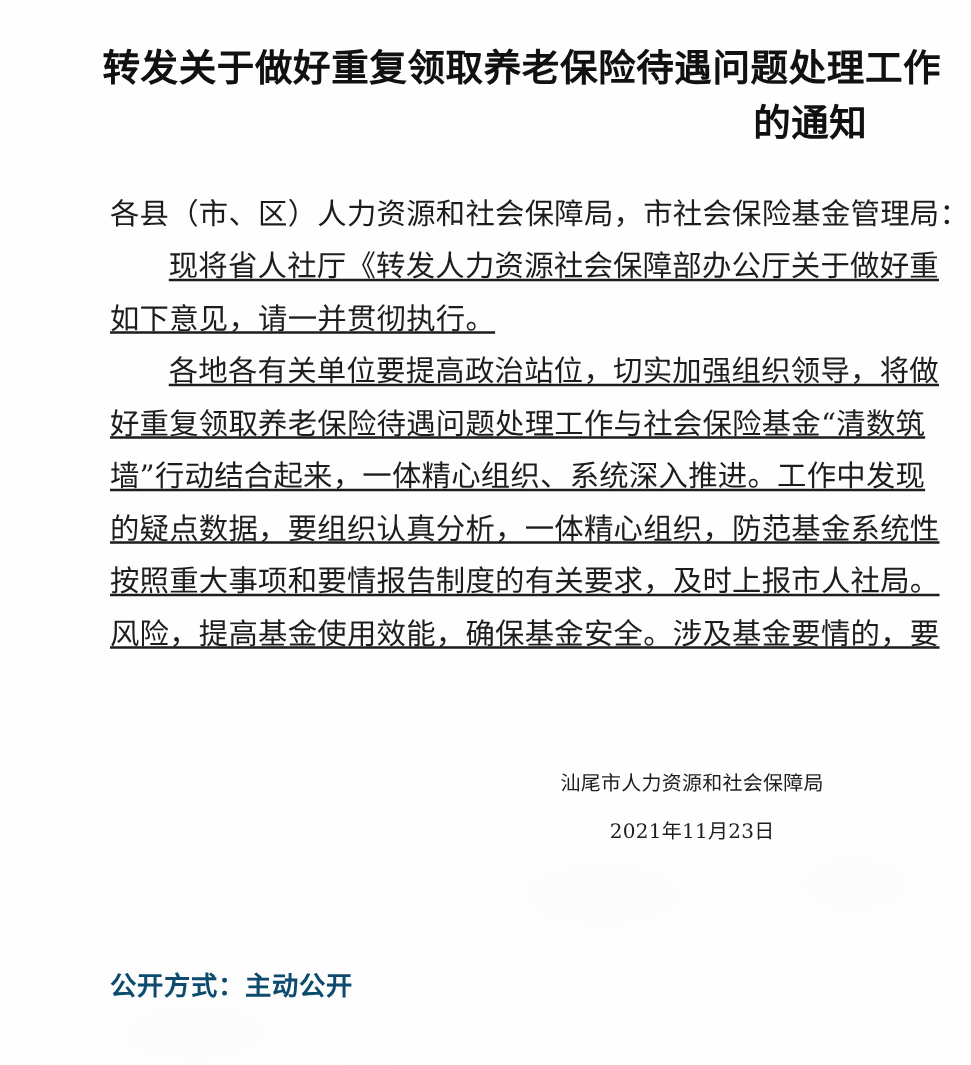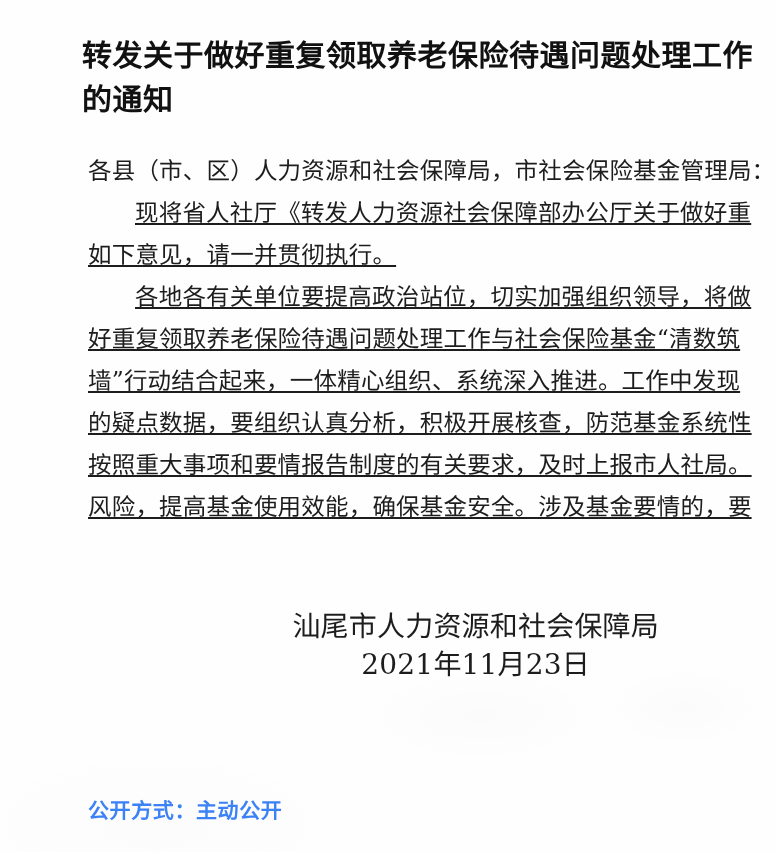--- a/index.html
+++ b/index.html
@@ -31,21 +31,21 @@
       radial-gradient(ellipse 120px 60px at 88% 83%, rgba(0,0,0,0.010), rgba(0,0,0,0) 70%),
       radial-gradient(ellipse 300px 120px at 20% 97%, rgba(0,0,0,0.008), rgba(0,0,0,0) 75%);
   }
 
   
   .doc-title {
     position: absolute;
     left: 82px;
     top: 14px;
     width: 612px;
-    text-align: left;
+    text-align: right;
     font-family: "DejaVu Serif", "Liberation Serif", serif;
     font-weight: 700;
     font-size: 30px;
     line-height: 44px;
     letter-spacing: 0.5px;
     color: #111111;
   }
   .doc-title .t-line {
     display: block;
     white-space: nowrap;
@@ -79,38 +79,38 @@
   .para .ln.ind {
     text-indent: 2em;
   }
 
   
   .signature {
     position: absolute;
     right: 118px;
     top: 608px;
     text-align: center;
-    font-size: 28px;
+    font-size: 16px;
     line-height: 38px;
     letter-spacing: 0.2px;
     color: #1d1d1d;
   }
   .signature .sig-org { display: block; white-space: nowrap; }
   .signature .sig-date { display: block; white-space: nowrap; }
 
   
   .footer-line {
     position: absolute;
     left: 88px;
-    top: 794px;
+    top: 772px;
     font-family: "DejaVu Sans", "Liberation Sans", sans-serif;
     font-weight: 700;
     font-size: 21px;
     letter-spacing: 0.6px;
-    color: #3b82f6;
+    color: #0c4a6e;
     white-space: nowrap;
   }
 </style>
 </head>
 <body>
 
 <div class="page">
 
   <div class="scan-noise"></div>
 
@@ -127,21 +127,21 @@
 
     <p class="para">
       <span class="ln ind">现将省人社厅《转发人力资源社会保障部办公厅关于做好重</span>
       <span class="ln">如下意见，请一并贯彻执行。</span>
     </p>
 
     <p class="para">
       <span class="ln ind">各地各有关单位要提高政治站位，切实加强组织领导，将做</span>
       <span class="ln">好重复领取养老保险待遇问题处理工作与社会保险基金“清数筑</span>
       <span class="ln">墙”行动结合起来，一体精心组织、系统深入推进。工作中发现</span>
-      <span class="ln">的疑点数据，要组织认真分析，积极开展核查，防范基金系统性</span>
+      <span class="ln">的疑点数据，要组织认真分析，一体精心组织，防范基金系统性</span>
       <span class="ln">按照重大事项和要情报告制度的有关要求，及时上报市人社局。</span>
       <span class="ln">风险，提高基金使用效能，确保基金安全。涉及基金要情的，要</span>
     </p>
 
   </div>
 
   <div class="signature">
     <span class="sig-org">汕尾市人力资源和社会保障局</span>
     <span class="sig-date">2021年11月23日</span>
   </div>

